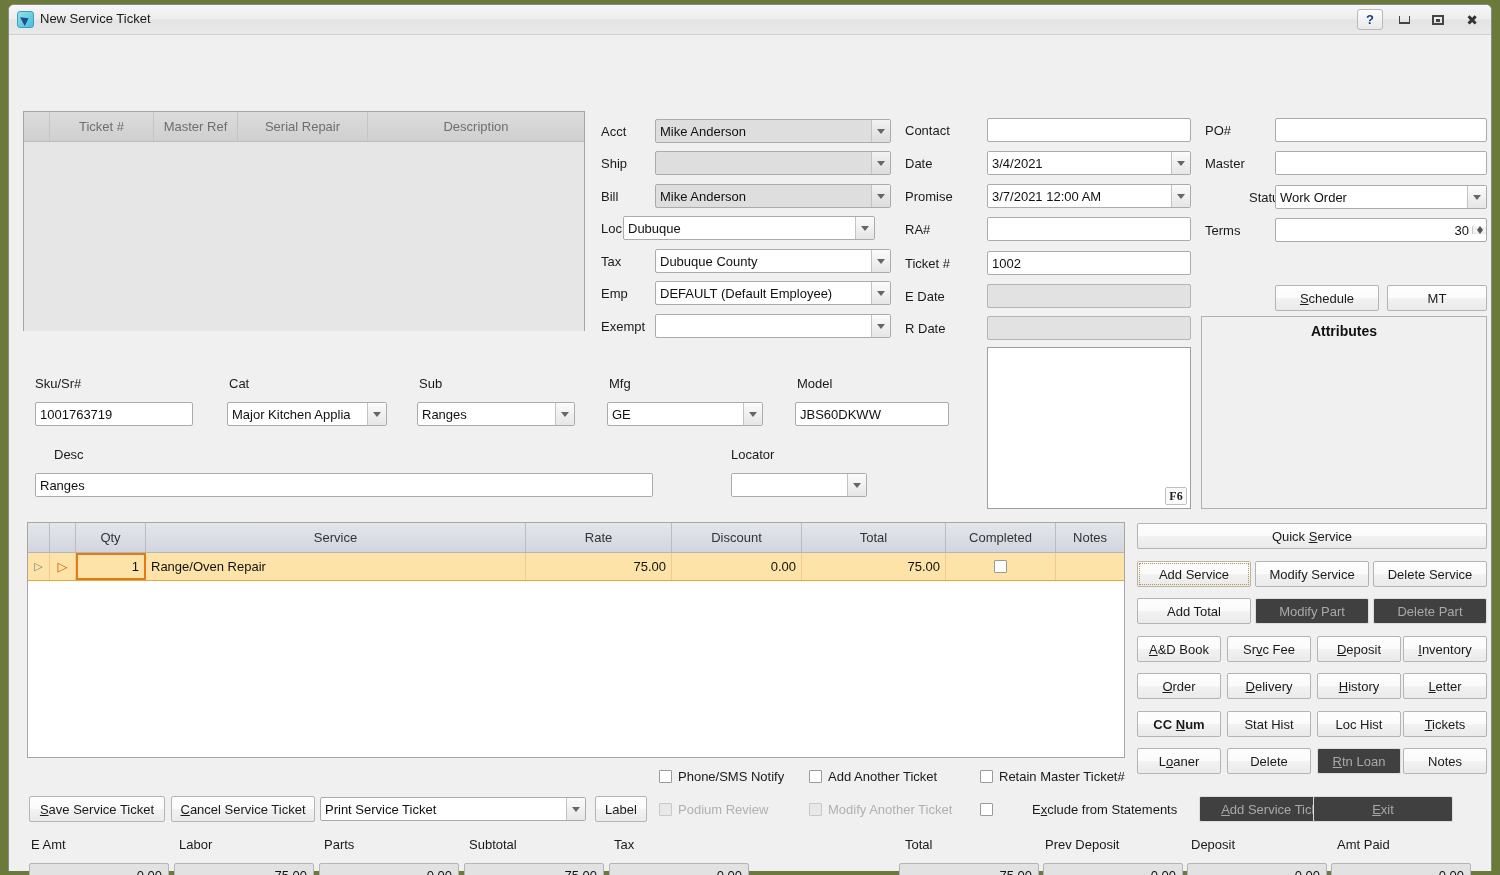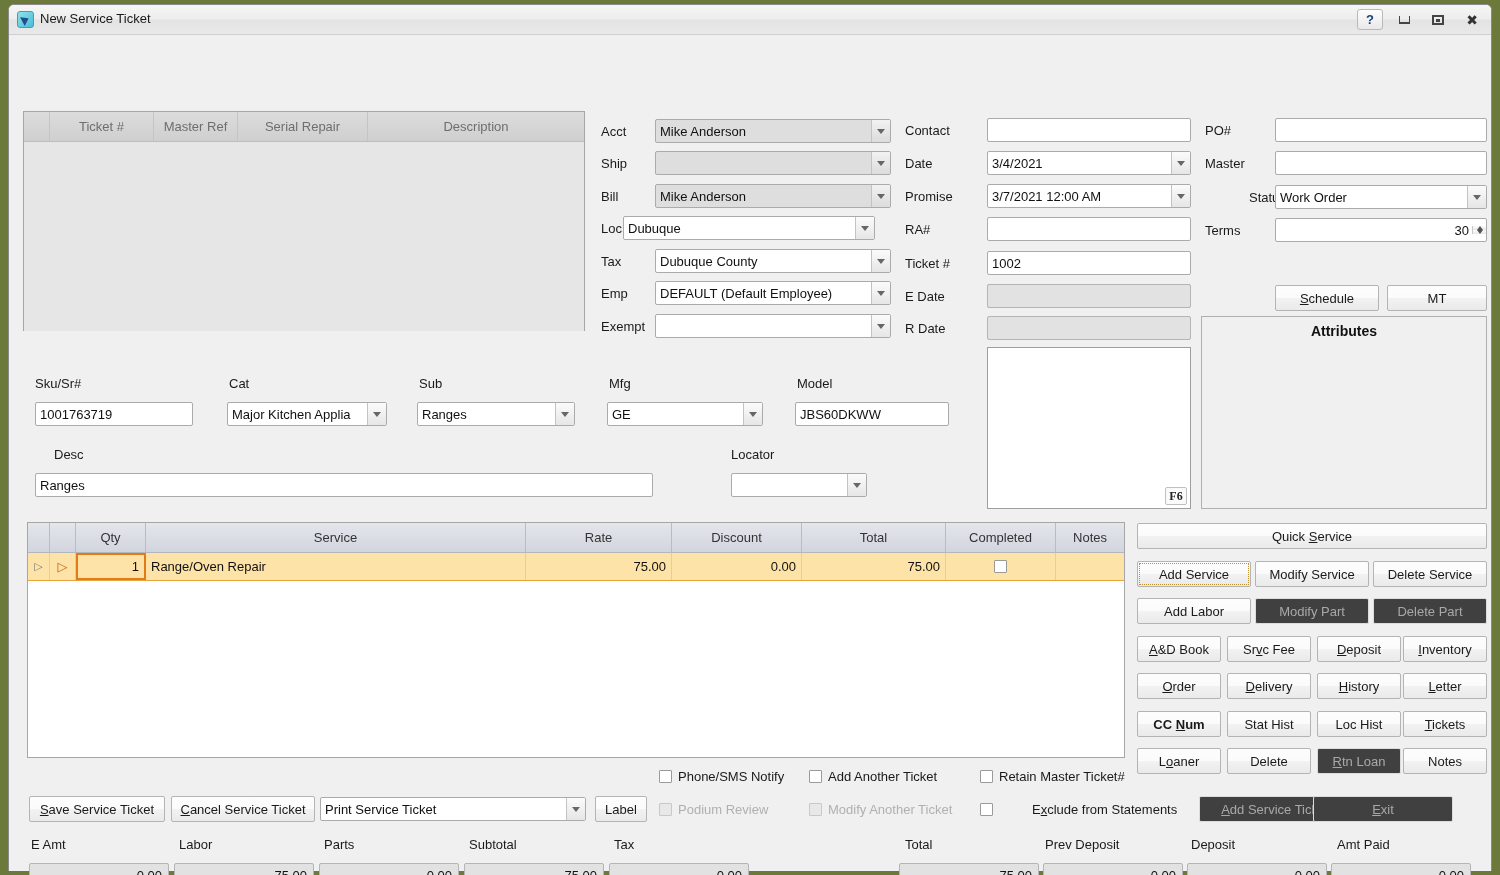--- a/index.html
+++ b/index.html
@@ -402,21 +402,21 @@
 
     <div>
       <div class="btn" style="left:1128px;top:488px;width:350px;">
           <span>Quick <u>S</u>ervice</span>
         </div>
 
       <div class="btn focus" style="left:1128px;top:526px;width:114px;">Add Service</div>
       <div class="btn" style="left:1246px;top:526px;width:114px;">Modify Service</div>
       <div class="btn" style="left:1364px;top:526px;width:114px;">Delete Service</div>
 
-      <div class="btn" style="left:1128px;top:563px;width:114px;">Add Labor</div>
+      <div class="btn" style="left:1128px;top:563px;width:114px;">Add Total</div>
       <div class="btn disabled" style="left:1246px;top:563px;width:114px;">Modify Part</div>
       <div class="btn disabled" style="left:1364px;top:563px;width:114px;">Delete Part</div>
 
       <div class="btn" style="left:1128px;top:601px;width:84px;">
           <span><u>A</u>&amp;D Book</span>
         </div>
       <div class="btn" style="left:1218px;top:601px;width:84px;">
           <span>Sr<u>v</u>c Fee</span>
         </div>
       <div class="btn" style="left:1308px;top:601px;width:84px;">

